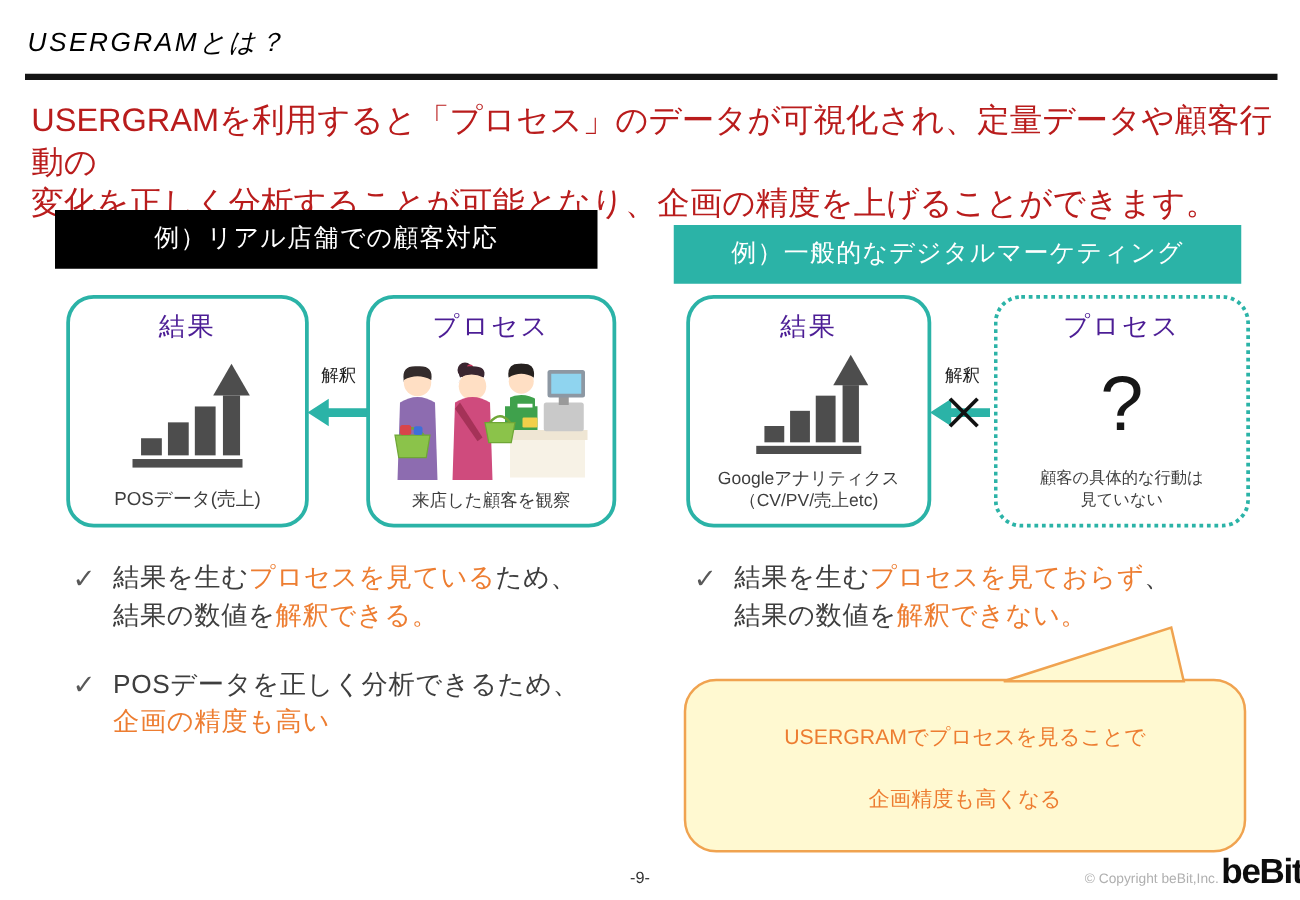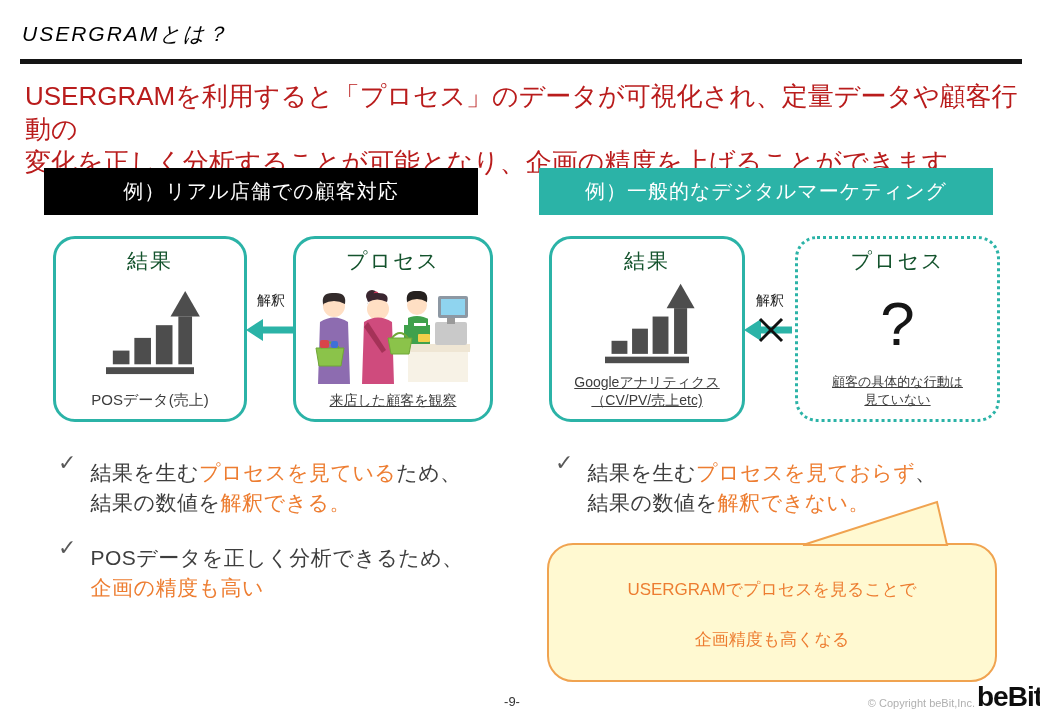--- a/index.html
+++ b/index.html
@@ -20,40 +20,40 @@
   .abs{position:absolute;}
 
   .slide-title{left:22px;top:20px;font-size:21px;letter-spacing:2px;color:#000000;font-style:italic;}
   .title-rule{left:20px;top:59px;width:1002px;height:5px;background:#151515;}
 
   .intro{left:25px;top:80px;font-size:26px;line-height:33px;color:#b91c1c;}
 
   .col-header{top:168px;height:47px;line-height:47px;text-align:center;
     color:#ffffff;font-size:20px;letter-spacing:1px;}
   .col-header.black{left:44px;width:434px;background:#000000;}
-  .col-header.teal{left:539px;width:454px;background:var(--teal);}
+  .col-header.teal{left:539px;width:454px;background:var(--teal);margin-top:12px;}
 
   .obox{top:236px;height:186px;border:3px solid var(--teal);border-radius:22px;
     box-sizing:border-box;display:flex;flex-direction:column;align-items:center;
     justify-content:space-between;padding:8px 4px 10px;background:#fff;}
-  .obox .btitle{font-size:21px;color:#14532d;letter-spacing:2px;text-align:center;}
+  .obox .btitle{font-size:21px;color:#4c1d95;letter-spacing:2px;text-align:center;}
   .obox .bcaption{font-size:15px;color:#3d3d3d;text-align:center;line-height:18px;}
-  .obox .bcaption.small{font-size:14px;text-decoration:underline;}
+  .obox .bcaption.small{font-size:14px;}
   #lresult{left:53px;width:194px;}
   #lprocess{left:293px;width:200px;}
   #rresult{left:549px;width:196px;}
   #rprocess{left:795px;width:205px;border-style:dotted;}
   .qmark{font-size:62px;color:#161616;line-height:60px;font-weight:400;}
 
   .interp-label{font-size:14px;color:#222;}
   .arrow-wrap{width:48px;height:26px;}
 
   .bullet-row{display:flex;align-items:flex-start;}
   .check{font-size:22px;color:#595959;margin-right:14px;line-height:30px;}
-  .btext{font-size:21px;line-height:30px;color:#3e3e3e;letter-spacing:0.5px;margin-top:10px;}
+  .btext{font-size:21px;line-height:30px;color:#3e3e3e;letter-spacing:0.5px;}
   .seg-o{color:var(--orange);}
 
   .bubble{left:547px;top:543px;width:450px;height:139px;background:var(--bubble-fill);
     border:2px solid var(--bubble-border);border-radius:26px;box-sizing:border-box;
     text-align:center;color:var(--orange);font-size:17px;line-height:25px;padding-top:32px;}
   .bubble-tail{left:795px;top:498px;width:160px;height:50px;}
 
   .page-num{left:492px;top:694px;font-size:13px;color:#333;width:40px;text-align:center;}
   .copyright{left:790px;top:697px;width:185px;text-align:right;font-size:11px;color:var(--copy-gray);}
   .logo{left:977px;top:681px;font-size:28px;font-weight:bold;color:#0d0d0d;letter-spacing:-1px;}

